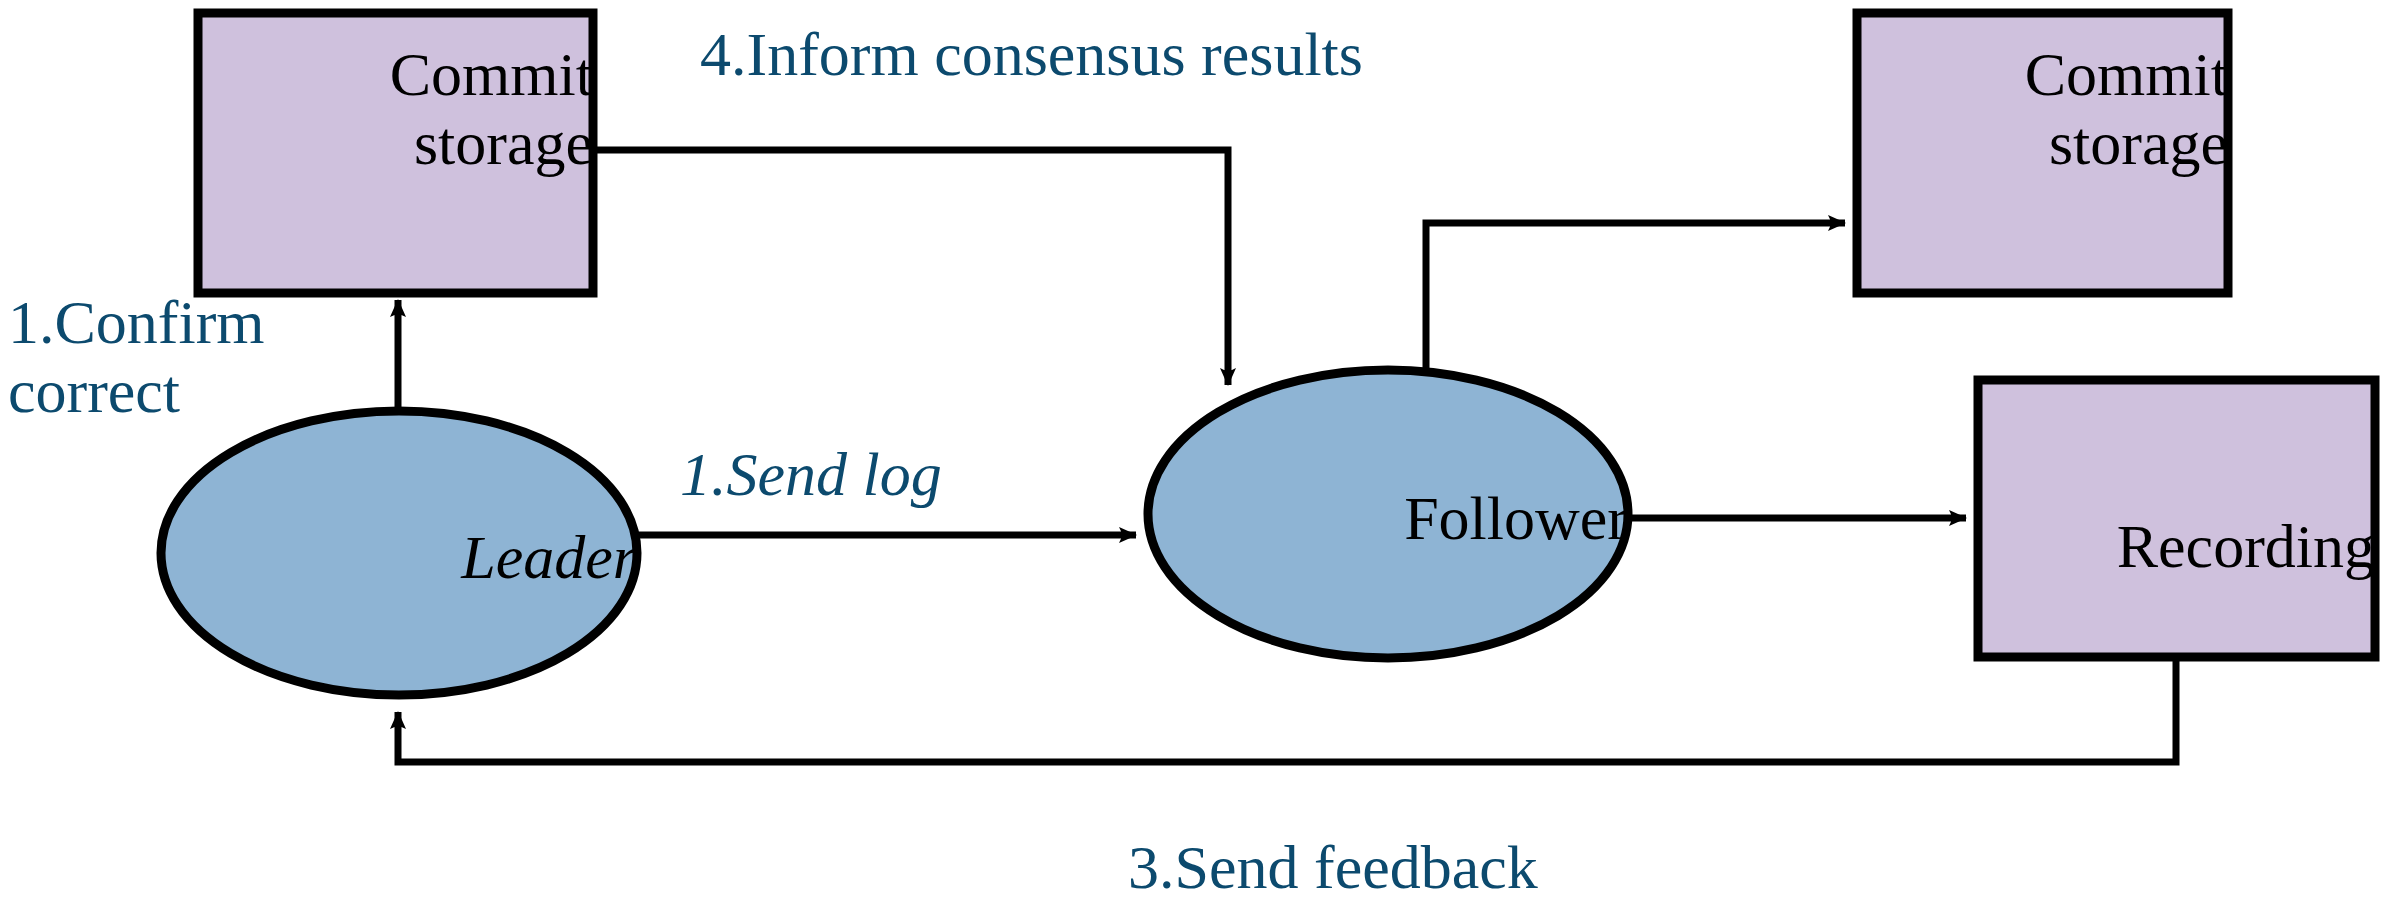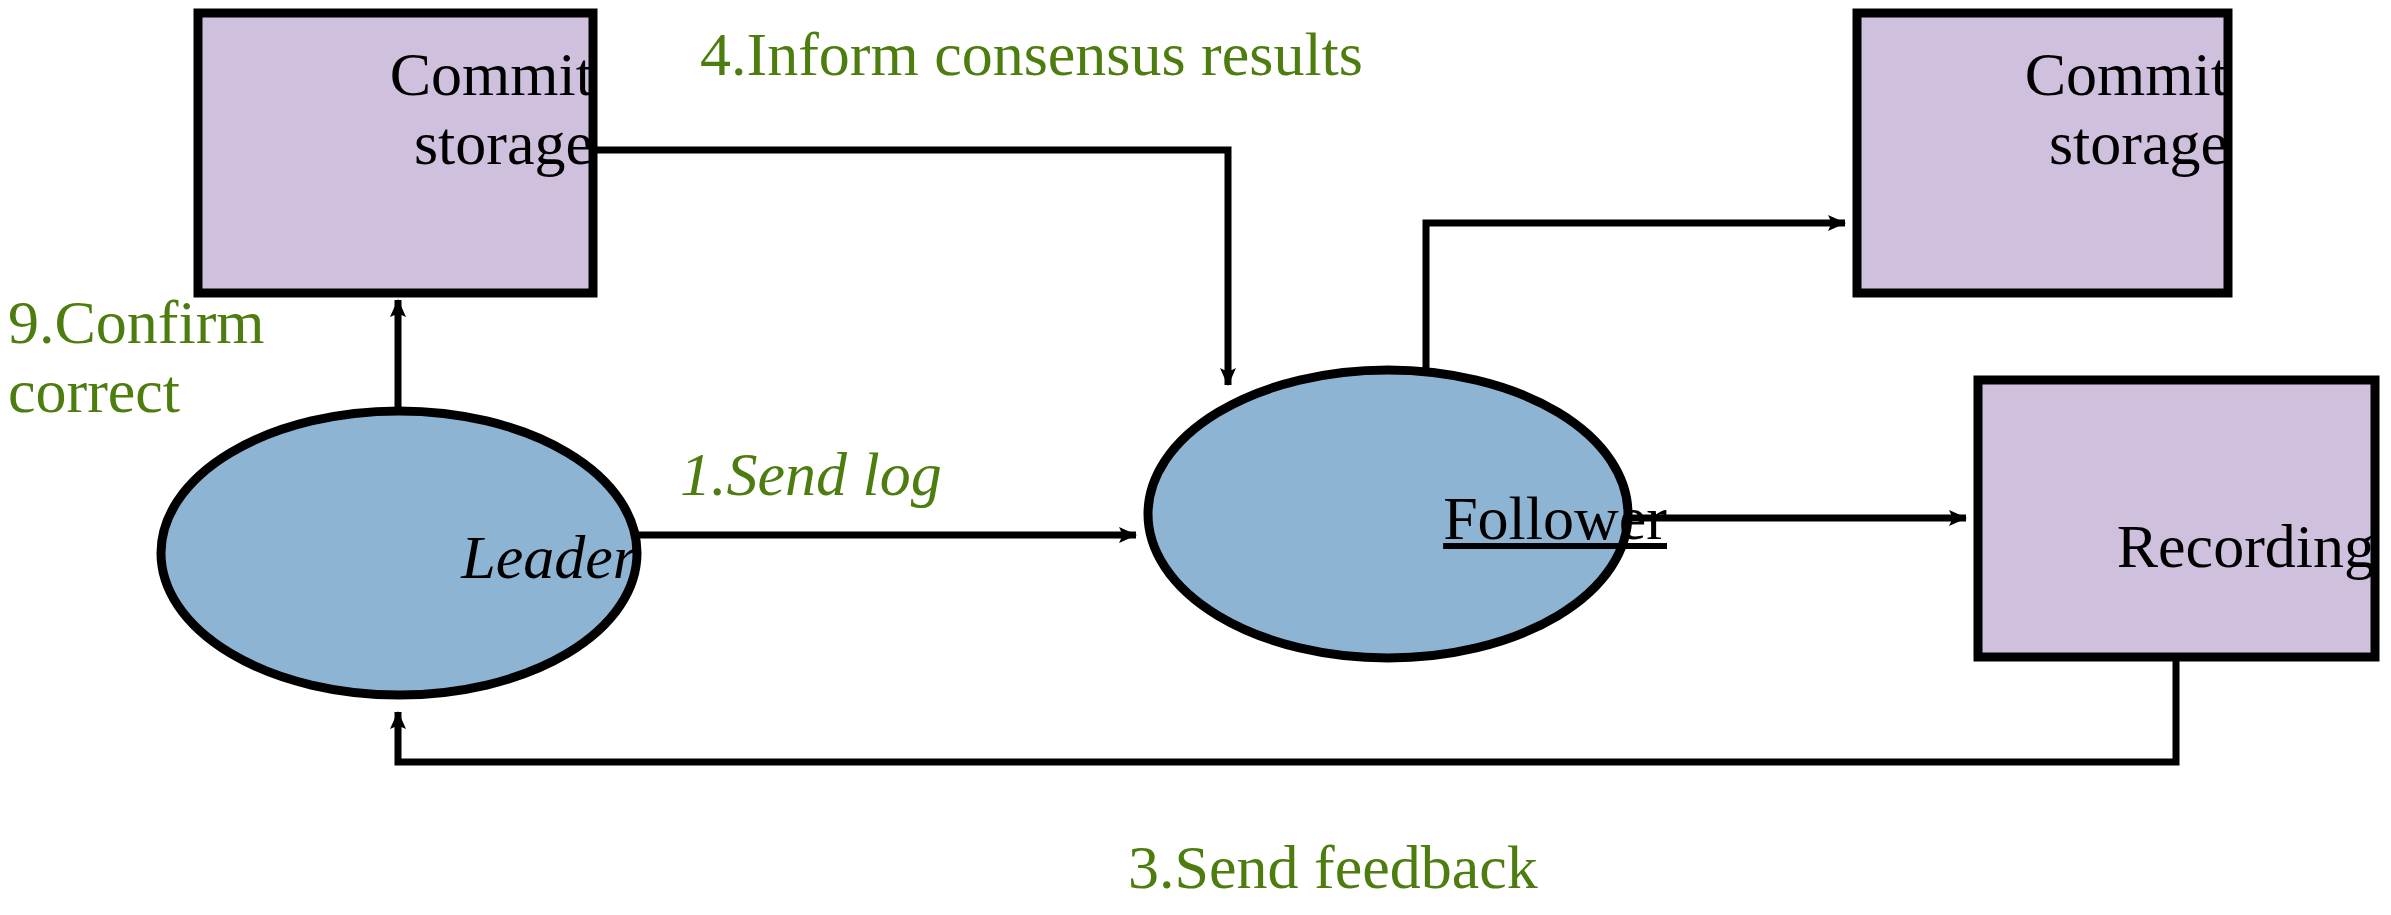--- a/index.html
+++ b/index.html
@@ -30,21 +30,21 @@
     position: absolute;
     text-align: right;
     color: #000000;
     line-height: 1.12;
     white-space: pre-line;
     pointer-events: none;
     font-size: 62px;
   }
   .edge-label {
     position: absolute;
-    color: #4d7c0f;
+    color: #0c4a6e;
     font-size: 62px;
     line-height: 1.12;
     white-space: pre-line;
   }
 </style>
 </head>
 <body>
 
 <div id="diagram-root">
 
@@ -96,24 +96,24 @@
   <div class="node-label" style="left:198px; top:40px; width:395px;">Commit
 storage</div>
 
   <div class="node-label" style="left:1857px; top:40px; width:371px;">Commit
 storage</div>
 
   <div class="node-label" style="left:1978px; top:512px; width:397px;">Recording</div>
 
   <div class="node-label" style="left:161px; top:523px; width:476px;font-style:italic;">Leader</div>
 
-  <div class="node-label" style="left:1187px; top:484px; width:480px;text-decoration:underline;">Follower</div>
+  <div class="node-label" style="left:1148px; top:484px; width:480px;">Follower</div>
 
   <div class="edge-label" style="left:680px; top:440px;font-style:italic;">1.Send log</div>
 
   <div class="edge-label" style="left:1128px; top:833px;">3.Send feedback</div>
 
-  <div class="edge-label" style="left:8px; top:288px;">9.Confirm
+  <div class="edge-label" style="left:8px; top:288px;">1.Confirm
   correct</div>
 
   <div class="edge-label" style="left:700px; top:20px;">4.Inform consensus results</div>
 
 </div>
 
 </body></html>

